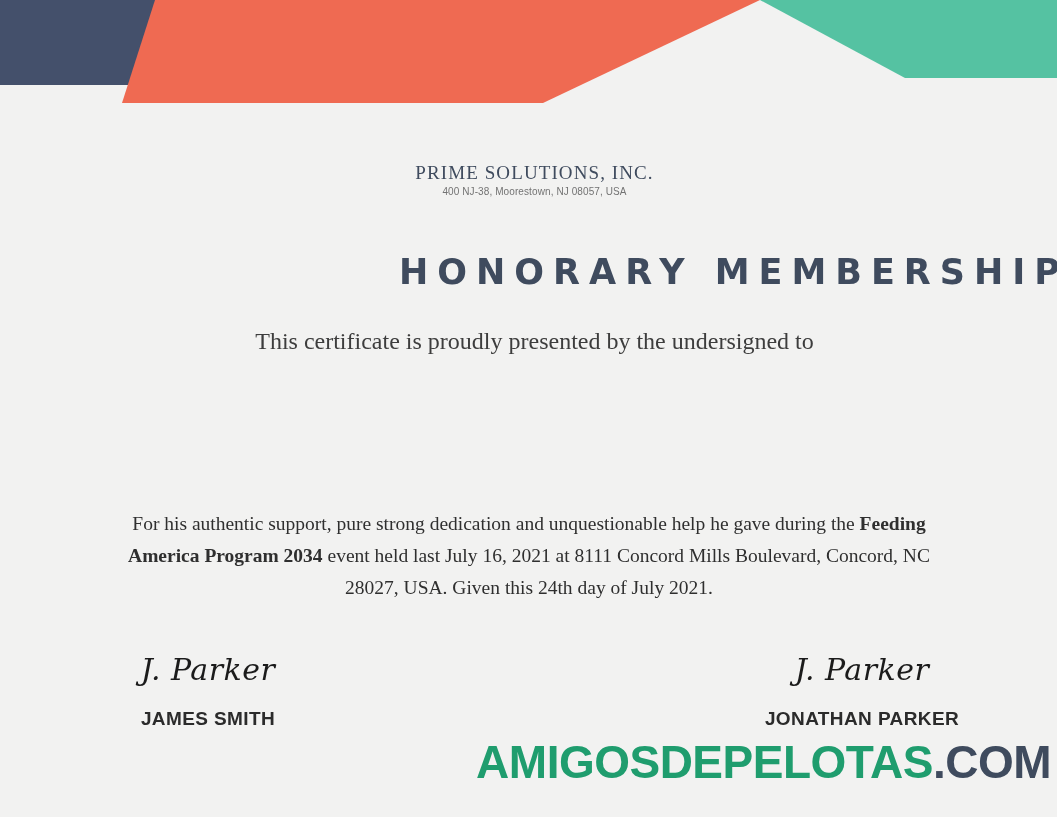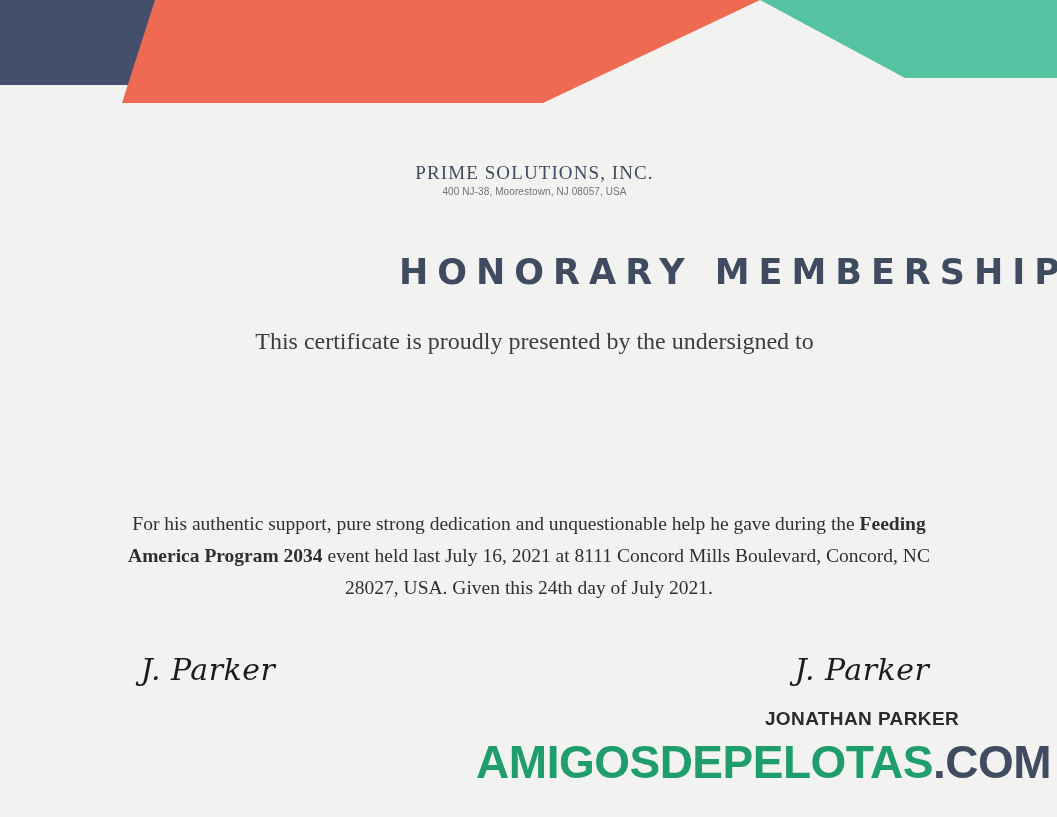--- a/index.html
+++ b/index.html
@@ -180,20 +180,21 @@
 
   <div class="presented-line">This certificate is proudly presented by the undersigned to</div>
 
 
   <div class="body-text">
     <span>For his authentic support, pure strong dedication and unquestionable help he gave during the </span><b>Feeding America Program 2034</b><span> event held last July 16, 2021 at 8111 Concord Mills Boulevard, Concord, NC 28027,   USA. Given this 24th day of July 2021.</span>
   </div>
 
   <div class="sig sig-left">
     <div class="sig-script">J. Parker</div>
+    <div class="sig-name">JAMES SMITH</div>
   </div>
 
   <div class="sig sig-right">
     <div class="sig-script">J. Parker</div>
     <div class="sig-name">JONATHAN PARKER</div>
   </div>
 
   <div class="watermark">
     <span class="wm-a">AMIGOSDEPELOTAS</span><span class="wm-b">.COM</span>
   </div>

